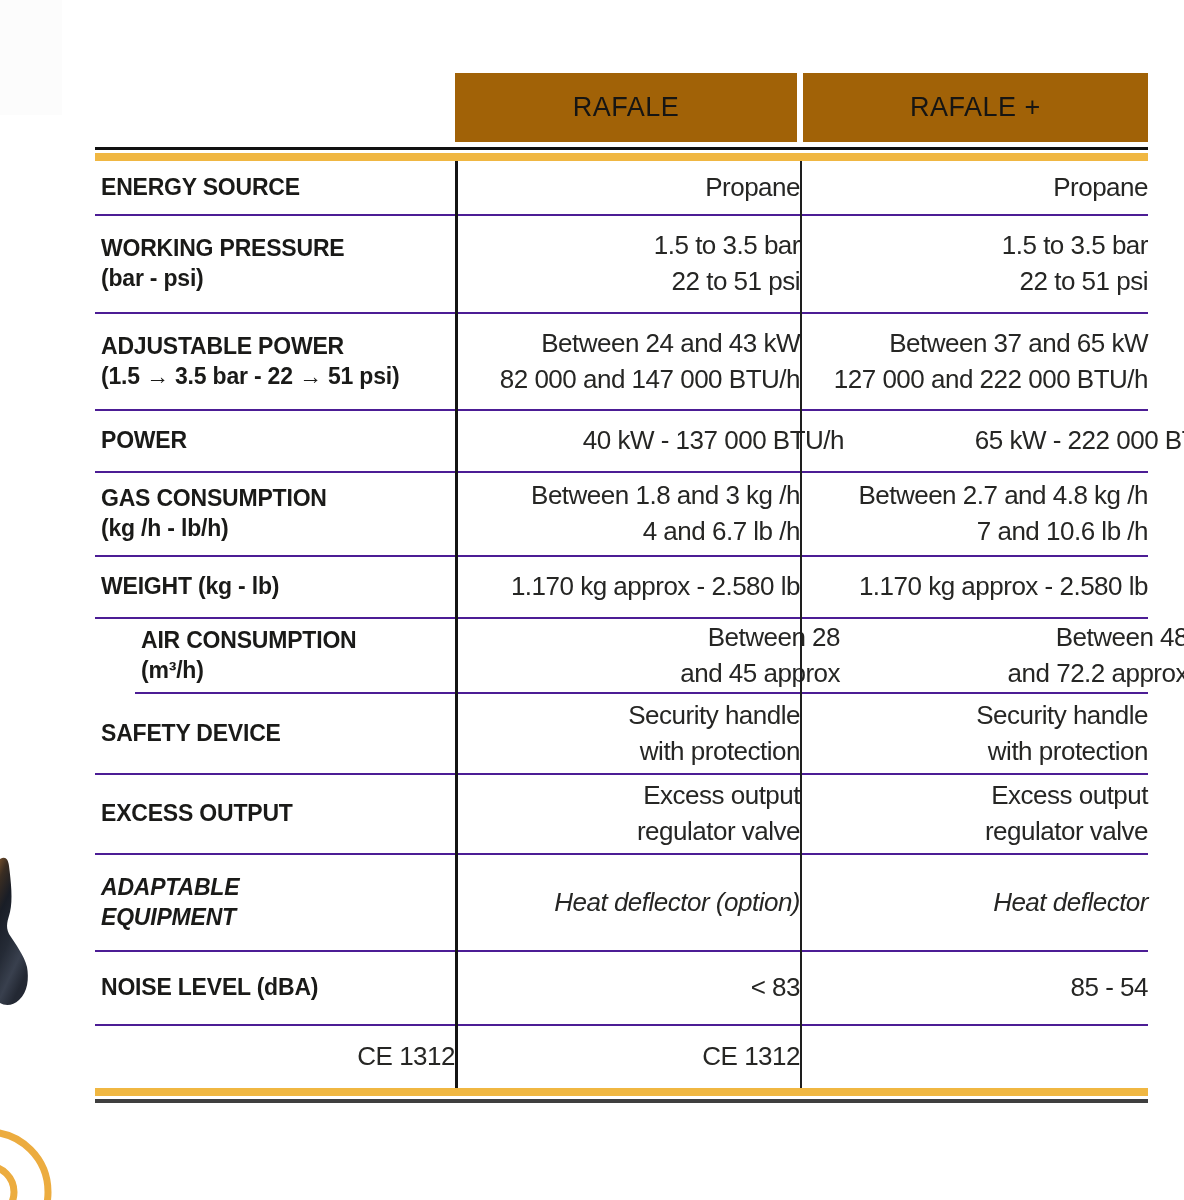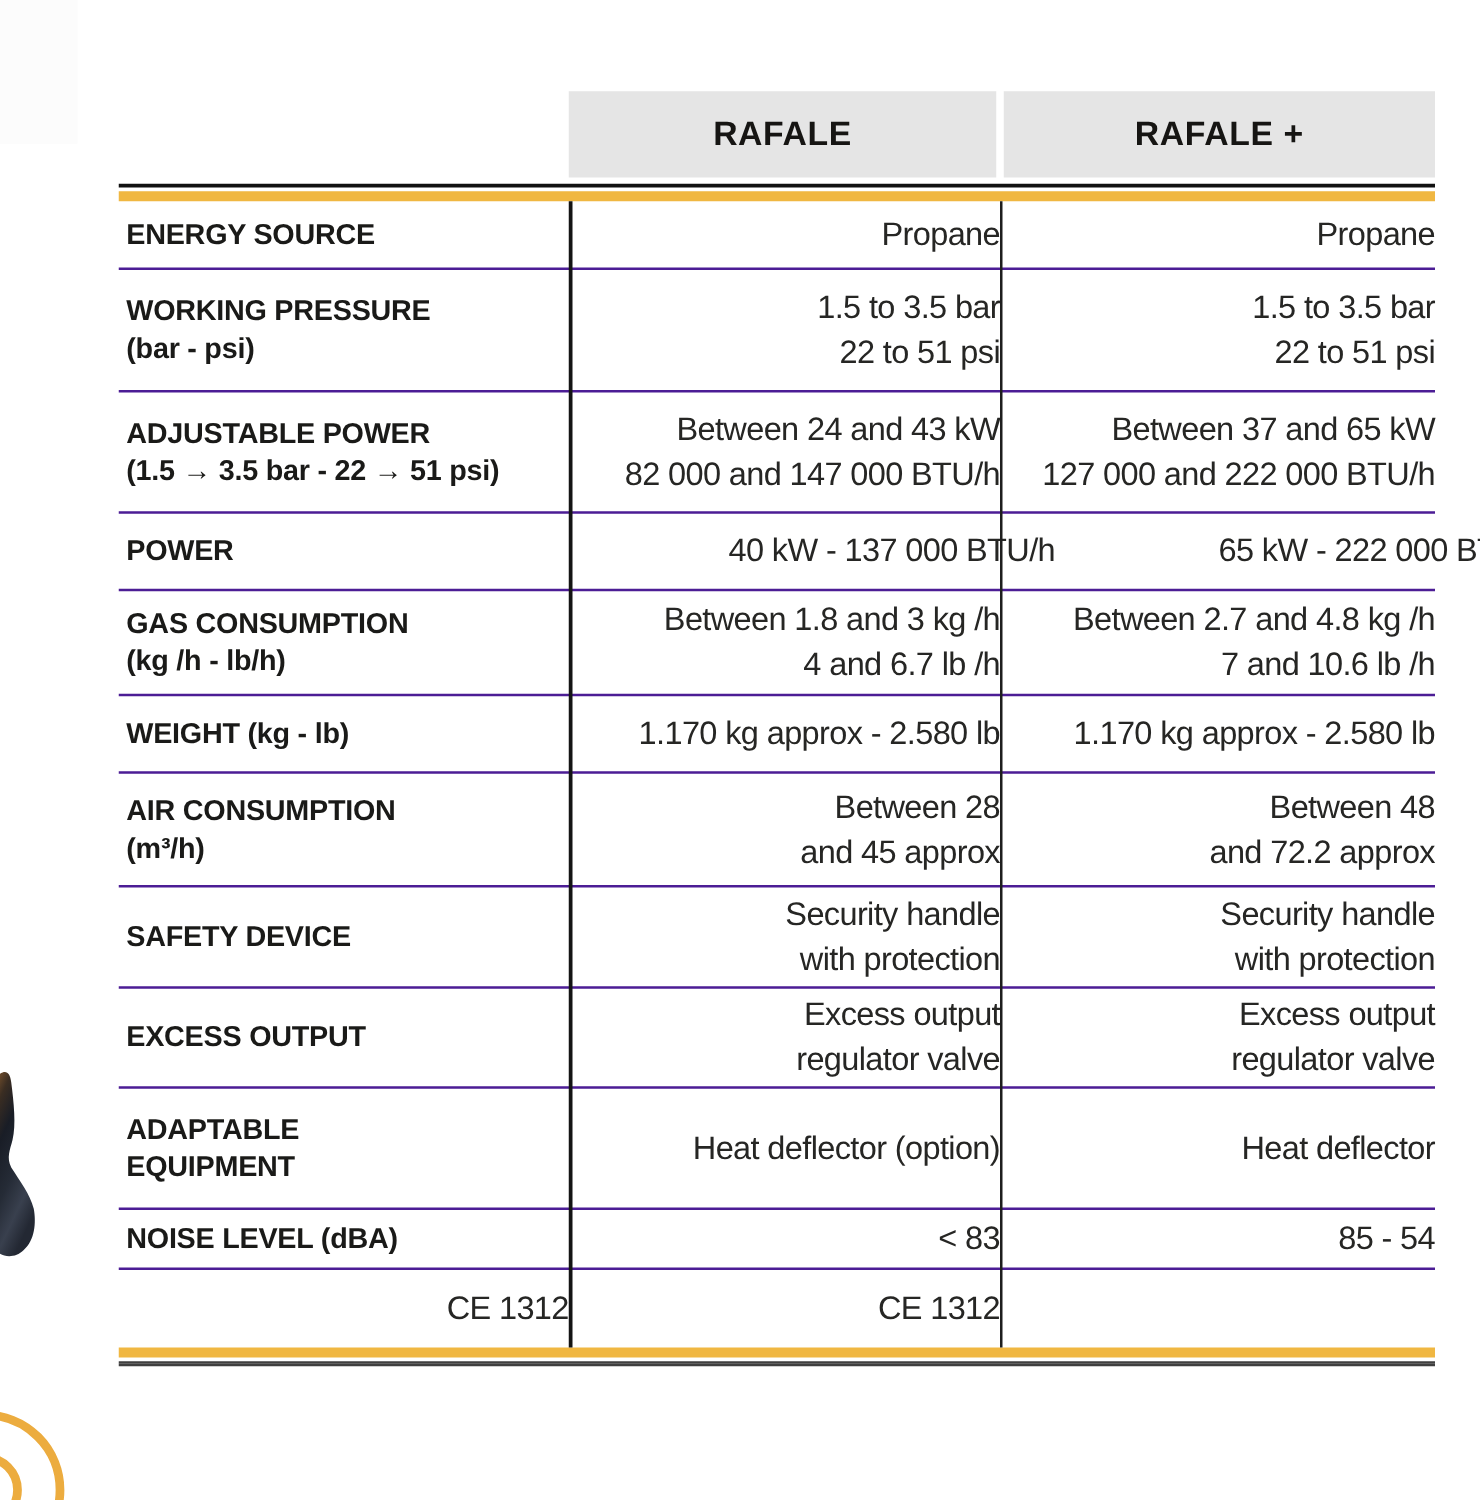--- a/index.html
+++ b/index.html
@@ -25,23 +25,23 @@
     left: 95px; top: 73px;
     width: 1053px;
   }
   .header-row {
     display: flex;
     margin-left: 360px;
     gap: 6px;
     height: 69px;
   }
   .col-header {
-    background: #e5e5e5;
+    background: #a16207;
     display: flex; align-items: center; justify-content: center;
-    font-weight: 700;
+    font-weight: 400;
     font-size: 27px;
     letter-spacing: 0.5px;
     color: #161513;
   }
   .col-header.c1 { width: 342px; }
   .col-header.c2 { width: 345px; }
 
   .top-black-line { height: 3px; background: #111111; margin-top: 5px; }
   .band { height: 8px; background: #F0B742; }
   .band.top { margin-top: 3px; }
@@ -62,25 +62,25 @@
   }
   .t-row:last-child { border-bottom: none; }
 
   
   .t-row:nth-child(3)  { height: 55px; }
   .t-row:nth-child(4)  { height: 98px; }
   .t-row:nth-child(5)  { height: 97px; }
   .t-row:nth-child(6)  { height: 62px; gap: 44px; }
   .t-row:nth-child(7)  { height: 84px; }
   .t-row:nth-child(8)  { height: 62px; }
-  .t-row:nth-child(9)  { height: 91px; }
+  .t-row:nth-child(9)  { height: 75px; margin-left: 40px; }
   .t-row:nth-child(10) { height: 81px; }
   .t-row:nth-child(11) { height: 80px; }
-  .t-row:nth-child(12) { height: 97px; }
-  .t-row:nth-child(13) { height: 48px; }
+  .t-row:nth-child(12) { height: 97px; font-style: italic; }
+  .t-row:nth-child(13) { height: 74px; }
   .t-row:nth-child(14) { height: 62px; }
 
   .cell {
     white-space: pre-line;
     line-height: 1.38;
   }
   .cell.label {
     font-weight: 700;
     font-size: 23px;
     letter-spacing: -0.2px;

